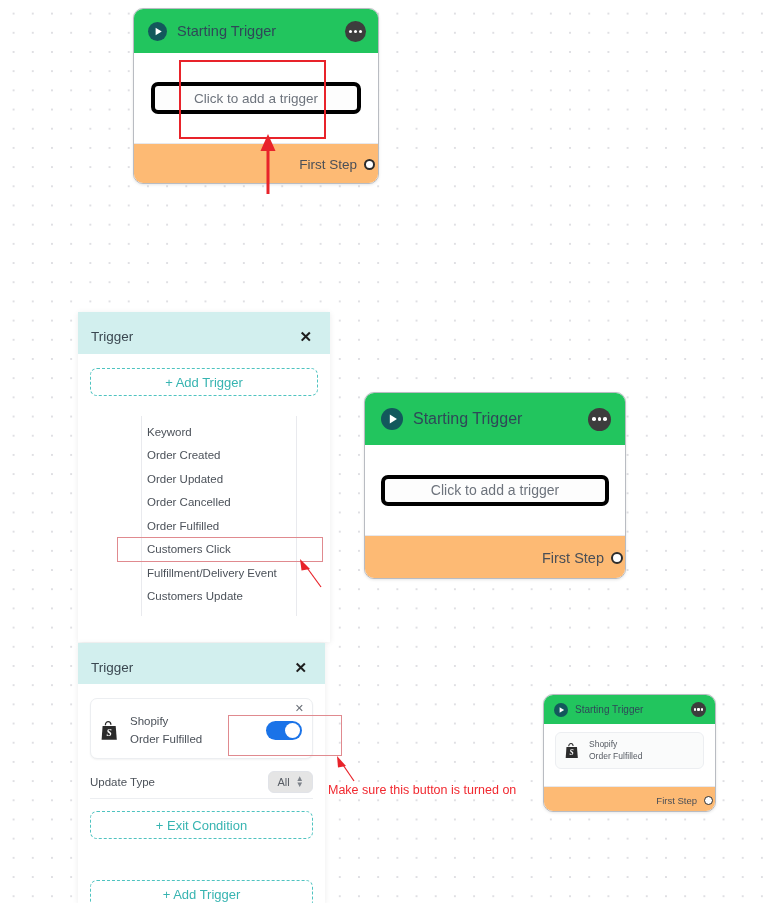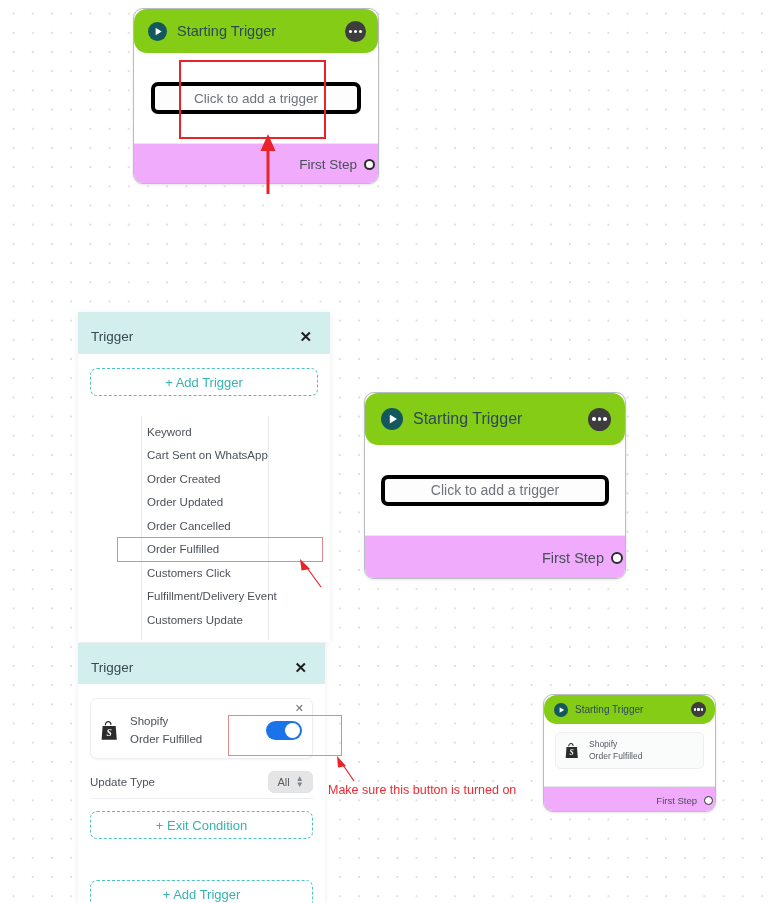--- a/index.html
+++ b/index.html
@@ -27,25 +27,24 @@
   
   .flow-card {
     position: absolute;
     background: #ffffff;
     border: 1px solid #b9bcc2;
     border-radius: 10px;
     box-shadow: 0 1px 3px rgba(0,0,0,.10);
     overflow: hidden;
   }
   .card-header {
-    background: #84cc16;
+    background: #22c55e;
     display: flex;
     align-items: center;
     gap: 10px;
-    border-radius: 13px;
   }
   .play-icon {
     flex: 0 0 auto;
     border-radius: 50%;
     background: #13585c;
     display: flex;
     align-items: center;
     justify-content: center;
     color: #ffffff;
   }
@@ -86,21 +85,21 @@
     color: #6d737c;
     white-space: nowrap;
   }
   .card-footer {
     border-top: 1px solid #e7e8ec;
     display: flex;
     align-items: center;
     justify-content: flex-end;
     gap: 7px;
     color: #4a4f57;
-    background: #f0abfc;
+    background: #fdba74;
   }
   .port {
     border: 2px solid #2c2c2c;
     border-radius: 50%;
     background: #ffffff;
   }
 
   
   #card-top { left: 133px; top: 8px; width: 246px; height: 176px; }
   #card-top .card-header { height: 44px; padding: 0 12px 0 14px; }
@@ -187,21 +186,21 @@
     color: #37b4b1;
     font-size: 13px;
     background: #ffffff;
   }
 
   
   #trigger-dropdown {
     position: absolute;
     left: 141px;
     top: 416px;
-    width: 128px;
+    width: 156px;
     background: #ffffff;
     border-left: 1px solid #e9eaee;
     border-right: 1px solid #e9eaee;
     padding: 4px 0 8px 0;
   }
   .dropdown-item {
     height: 23.5px;
     display: flex;
     align-items: center;
     padding-left: 5px;
@@ -348,21 +347,20 @@
     <span class="panel-title">Trigger</span>
     <span class="panel-close">✕</span>
   </div>
   <div class="panel-body">
     <div class="dashed-btn">+ Add Trigger</div>
   </div>
 </div>
 
 <div id="trigger-dropdown">
   <div class="dropdown-item">Keyword</div>
-  <div class="dropdown-item">Cart Sent on WhatsApp</div>
   <div class="dropdown-item">Order Created</div>
   <div class="dropdown-item">Order Updated</div>
   <div class="dropdown-item">Order Cancelled</div>
   <div class="dropdown-item">Order Fulfilled</div>
   <div class="dropdown-item">Customers Click</div>
   <div class="dropdown-item">Fulfillment/Delivery Event</div>
   <div class="dropdown-item">Customers Update</div>
 </div>
 
 <div class="annot-box soft" style="left:117px; top:537px; width:206px; height:25px;"></div>

